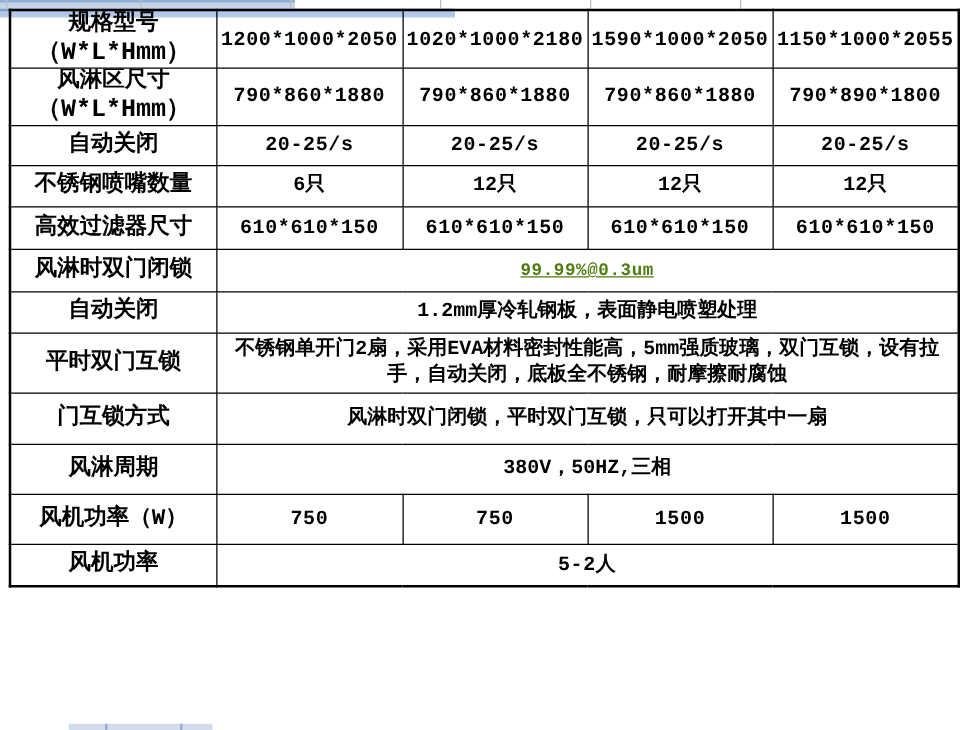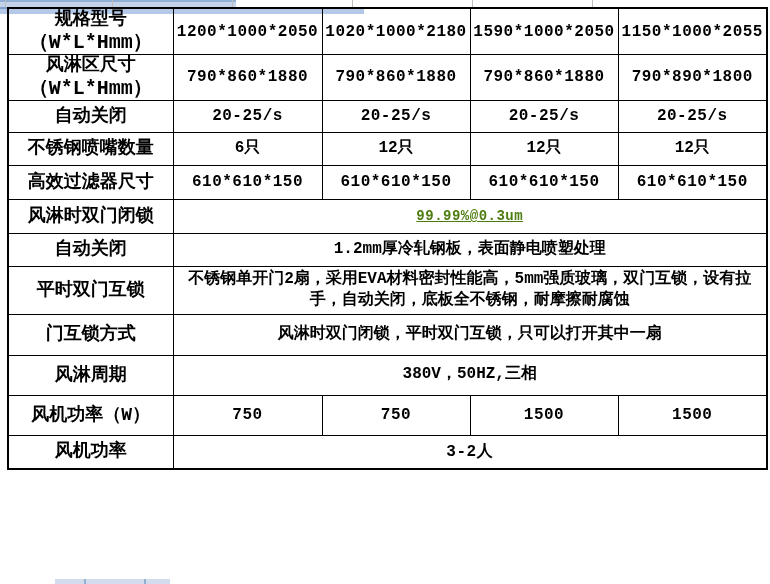--- a/index.html
+++ b/index.html
@@ -156,21 +156,21 @@
       <td class="lbl">风机功率（W）</td>
       <td class="val">750</td>
       <td class="val">750</td>
       <td class="val">1500</td>
       <td class="val">1500</td>
     </tr>
 
 
     <tr class="r15">
       <td class="lbl">风机功率</td>
-      <td class="val" colspan="4">3-2人</td>
+      <td class="val" colspan="4">5-2人</td>
     </tr>
   </tbody>
     </table>
 
   <div class="strip strip-pale"></div>
   <div class="strip-div" style="left:84px"></div>
   <div class="strip-div" style="left:144px"></div>
   <div class="strip-mid"></div>
   <div class="strip-bright"></div>
 

